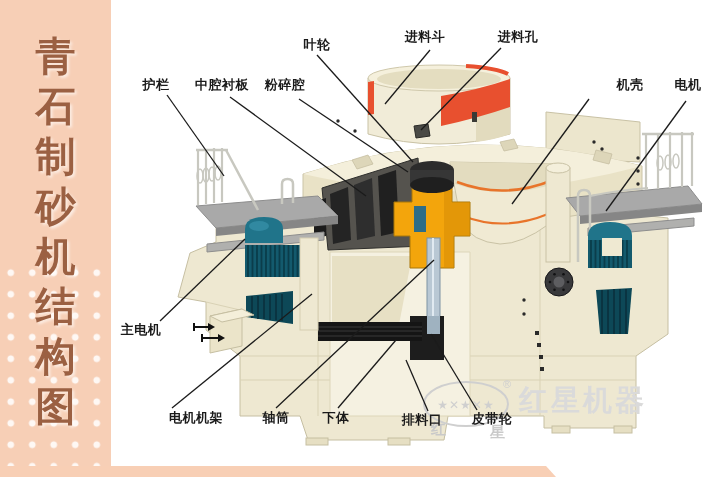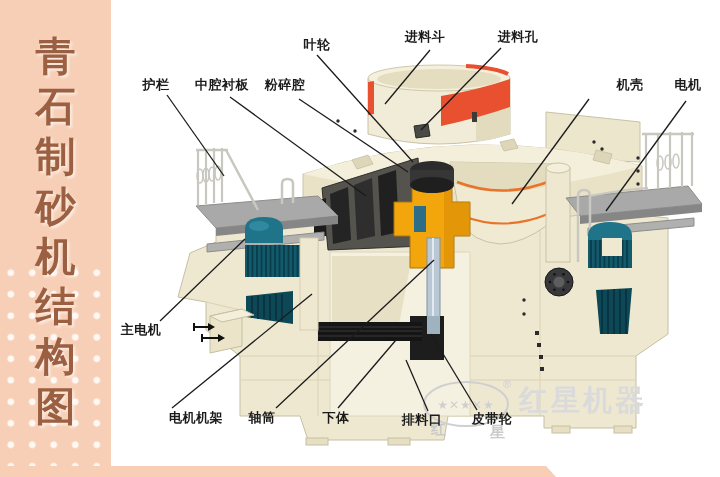--- a/index.html
+++ b/index.html
@@ -244,21 +244,21 @@
     <div class="part-label" style="left: 317px; top: 37px; margin-top: 8px;">叶轮</div>
     <div class="part-label" style="left: 425px; top: 37px;">进料斗</div>
     <div class="part-label" style="left: 518px; top: 37px;">进料孔</div>
     <div class="part-label" style="left: 156px; top: 85px;">护栏</div>
     <div class="part-label" style="left: 222px; top: 85px;">中腔衬板</div>
     <div class="part-label" style="left: 285px; top: 85px; text-align: right;">粉碎腔</div>
     <div class="part-label" style="left: 594px; top: 85px; margin-left: 36px;">机壳</div>
     <div class="part-label" style="left: 688px; top: 85px;">电机</div>
     <div class="part-label" style="left: 141px; top: 330px;">主电机</div>
     <div class="part-label" style="left: 178px; top: 418px; padding-left: 36px;">电机机架</div>
-    <div class="part-label" style="left: 262px; top: 418px;">轴筒</div>
+    <div class="part-label" style="left: 276px; top: 418px;">轴筒</div>
     <div class="part-label" style="left: 336px; top: 418px;">下体</div>
     <div class="part-label" style="left: 422px; top: 420px;">排料口</div>
     <div class="part-label" style="left: 492px; top: 419px;">皮带轮</div>
   </div>
 
 <aside class="sidebar">
   <div class="dots"></div>
   <div class="sidebar-chars" id="sidebar-chars">
       <div class="ch">青</div>
       <div class="ch">石</div>

